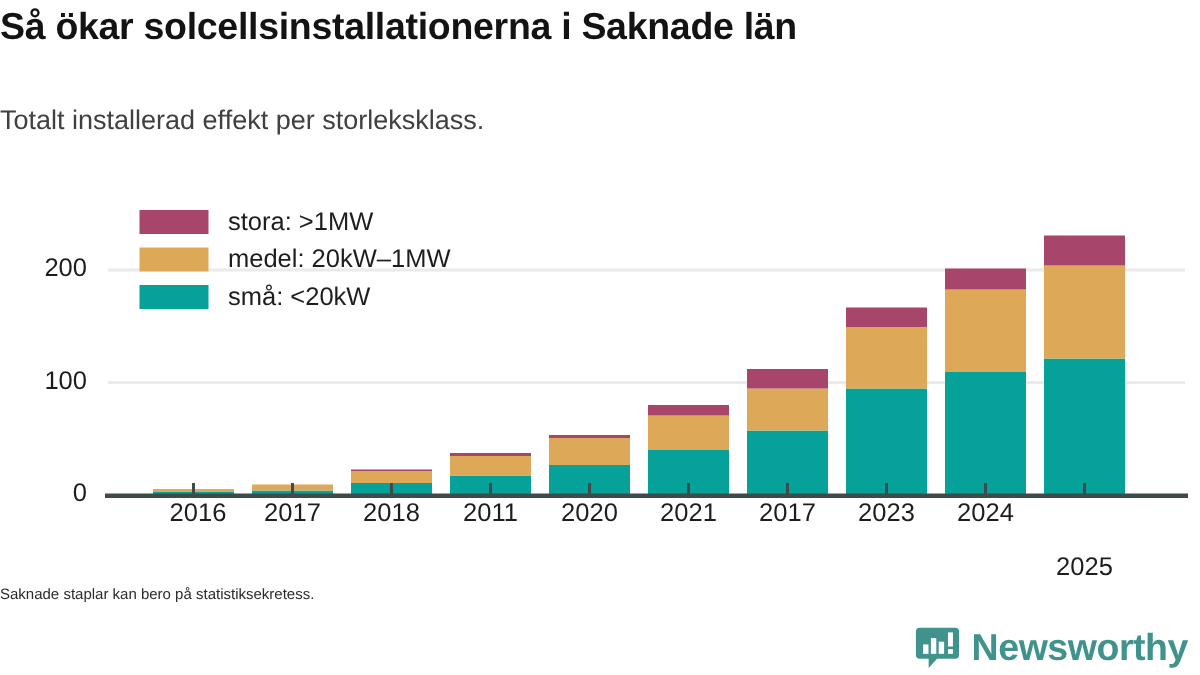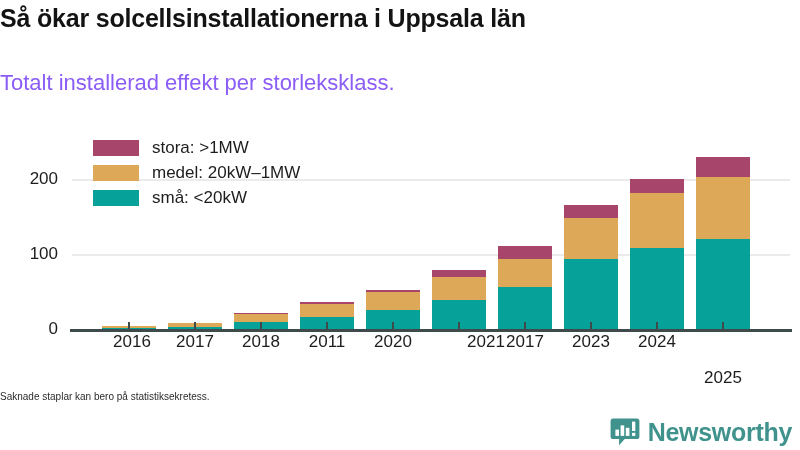--- a/index.html
+++ b/index.html
@@ -13,21 +13,21 @@
   }
   #page{position:relative;width:800px;height:450px;}
 
   .title{
     position:absolute;left:0;top:4px;
     font-size:25px;font-weight:bold;letter-spacing:-0.2px;
     color:#131313;white-space:nowrap;
   }
   .subtitle{
     position:absolute;left:0;top:70px;
-    font-size:22px;font-weight:normal;color:#8b5cf6;white-space:nowrap;
+    font-size:18px;font-weight:normal;color:#404040;white-space:nowrap;
   }
 
   
   .plot{position:absolute;left:0;top:120px;width:800px;height:210px;}
 
   .gridline{
     position:absolute;left:72px;width:718px;height:2px;
     background:#eceaea;
   }
   .axis-line{
@@ -69,21 +69,21 @@
   .logo-text{
     margin-left:8px;font-size:25px;font-weight:bold;
     color:#3f938c;letter-spacing:-0.3px;
   }
 </style>
 </head>
 <body>
 
 <div id="page">
 
-  <div class="title">Så ökar solcellsinstallationerna i Uppsala län</div>
+  <div class="title">Så ökar solcellsinstallationerna i Saknade län</div>
   <div class="subtitle">Totalt installerad effekt per storleksklass.</div>
 
   <div class="plot">
     <div id="grid-layer">
         <div class="gridline" style="top: 134px;"></div>
         <div class="gridline" style="top: 59px;"></div>
       </div>
     <div id="ytick-layer">
         <div class="ytick" style="top: 199px;">0</div>
         <div class="ytick" style="top: 124px;">100</div>
@@ -153,21 +153,21 @@
       <div class="xtick-mark" style="left: 590px;"></div>
       <div class="xtick-mark" style="left: 656px;"></div>
       <div class="xtick-mark" style="left: 722px;"></div>
     </div>
   <div id="xlabel-layer">
       <div class="xlabel" style="left: 132px;">2016</div>
       <div class="xlabel" style="left: 195px;">2017</div>
       <div class="xlabel" style="left: 261px;">2018</div>
       <div class="xlabel" style="left: 327px;">2011</div>
       <div class="xlabel" style="left: 393px;">2020</div>
-      <div class="xlabel" style="left: 486px;">2021</div>
+      <div class="xlabel" style="left: 459px;">2021</div>
       <div class="xlabel" style="left: 525px;">2017</div>
       <div class="xlabel" style="left: 591px;">2023</div>
       <div class="xlabel" style="left: 657px;">2024</div>
       <div class="xlabel" style="left: 723px; margin-top: 36px;">2025</div>
     </div>
 
   <div class="legend" id="legend">
       <div class="legend-row">
         <span class="swatch" style="background: rgb(168, 69, 107);"></span>
         <span class="legend-label">stora: &gt;1MW</span>

